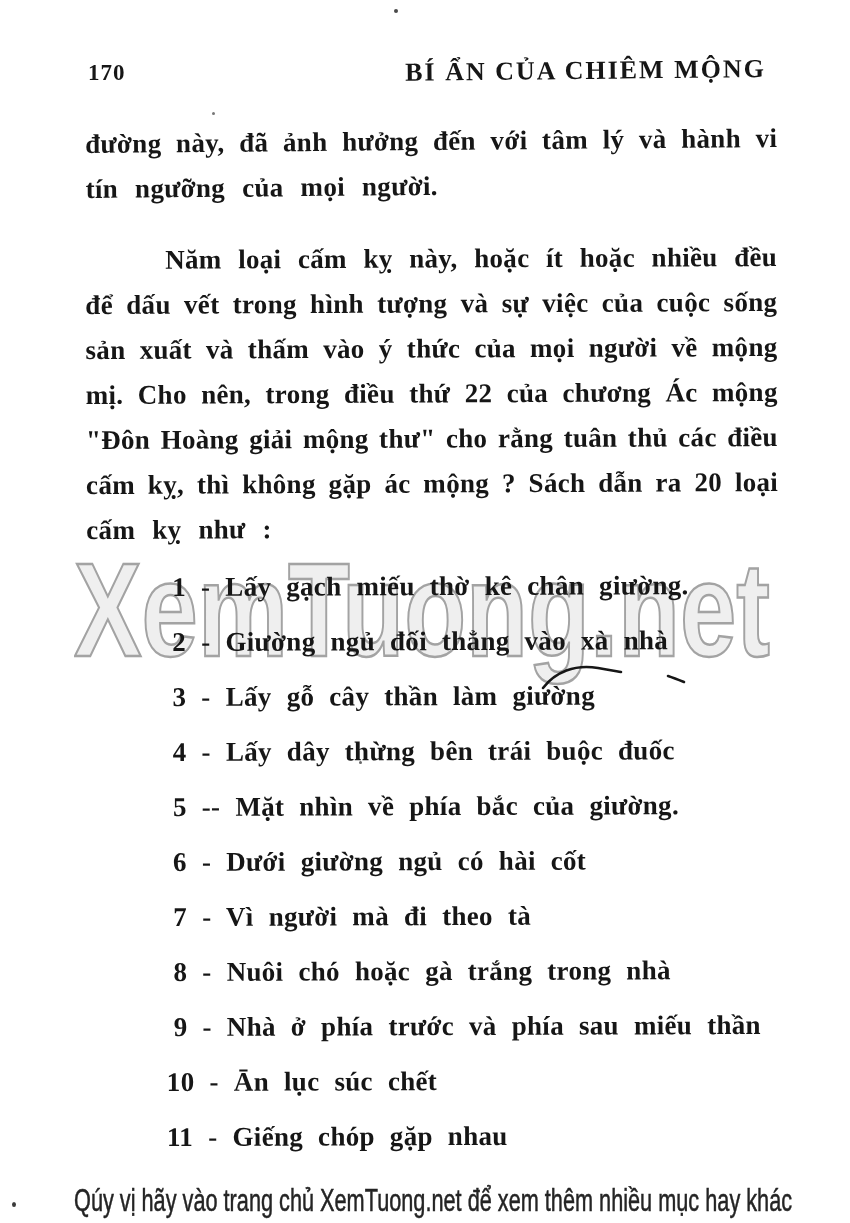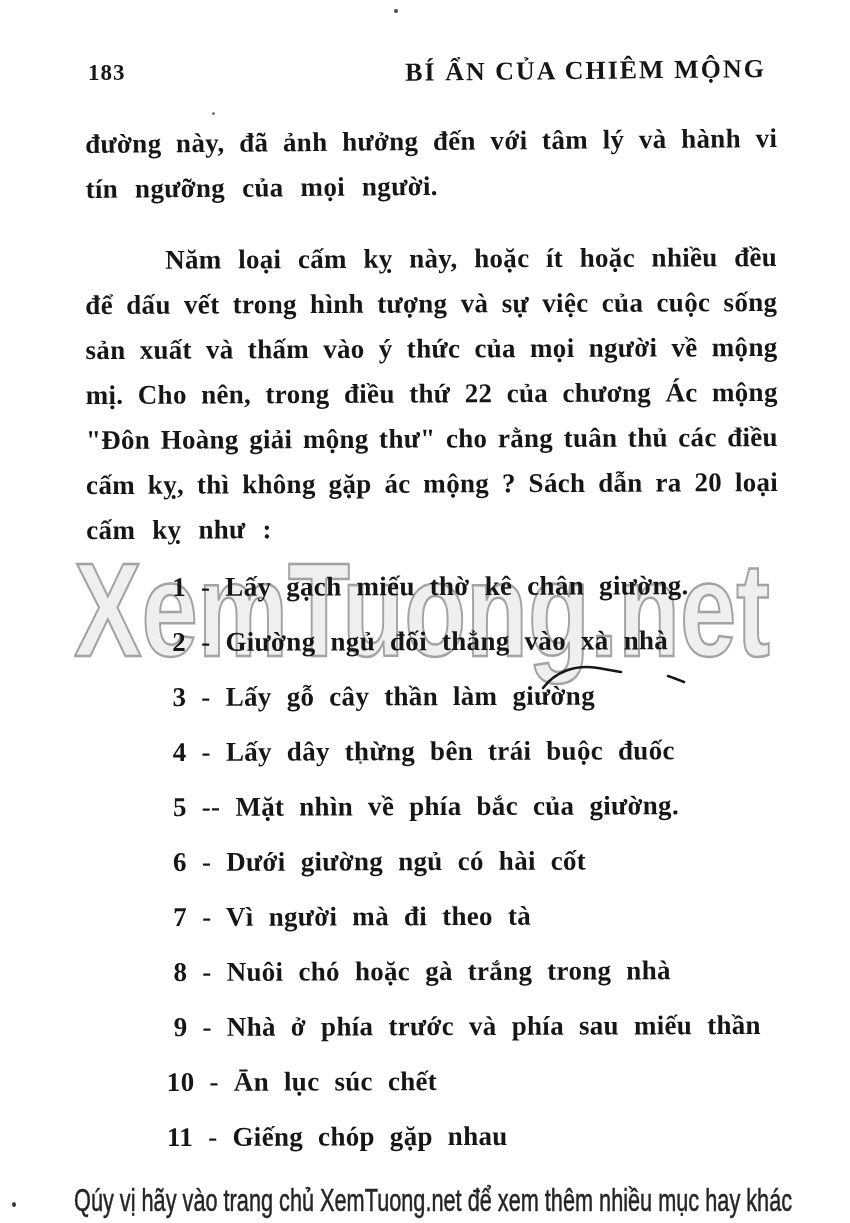--- a/index.html
+++ b/index.html
@@ -97,21 +97,21 @@
 </style>
 </head>
 <body>
 
 <svg class="watermark" viewBox="0 0 700 150" preserveAspectRatio="none" aria-hidden="true">
   <text class="wm-text" x="0" y="111" font-size="133" textLength="696" lengthAdjust="spacingAndGlyphs">XemTuong.net</text>
 </svg>
 
 <div class="content-layer">
 
-  <div class="page-number">183</div>
+  <div class="page-number">170</div>
   <div class="book-title">BÍ ẨN CỦA CHIÊM MỘNG</div>
 
   <div class="para para1">
     <div class="pline">đường này, đã ảnh hưởng đến với tâm lý và hành vi</div>
     <div class="pline natural">tín ngưỡng của mọi người.</div>
   </div>
 
   <div class="para para2">
     <div class="pline indent">Năm loại cấm kỵ này, hoặc ít hoặc nhiều đều</div>
     <div class="pline">để dấu vết trong hình tượng và sự việc của cuộc sống</div>

